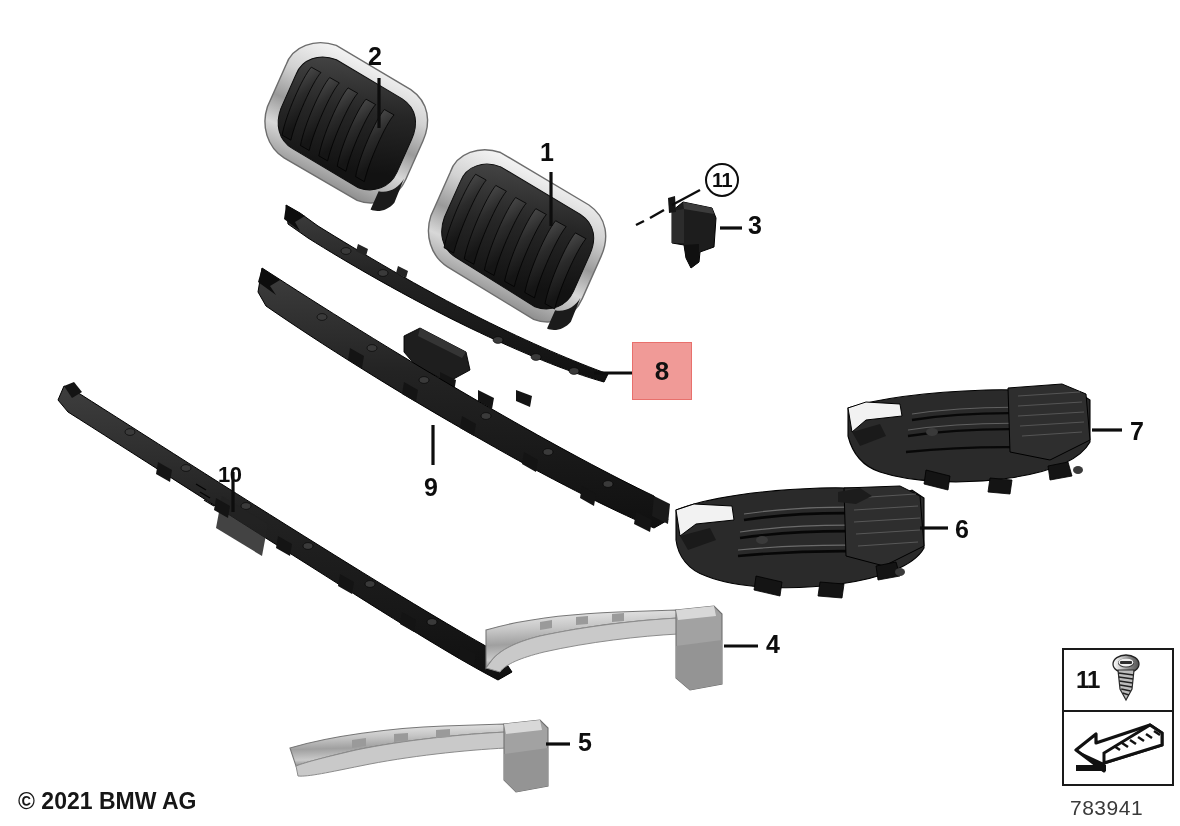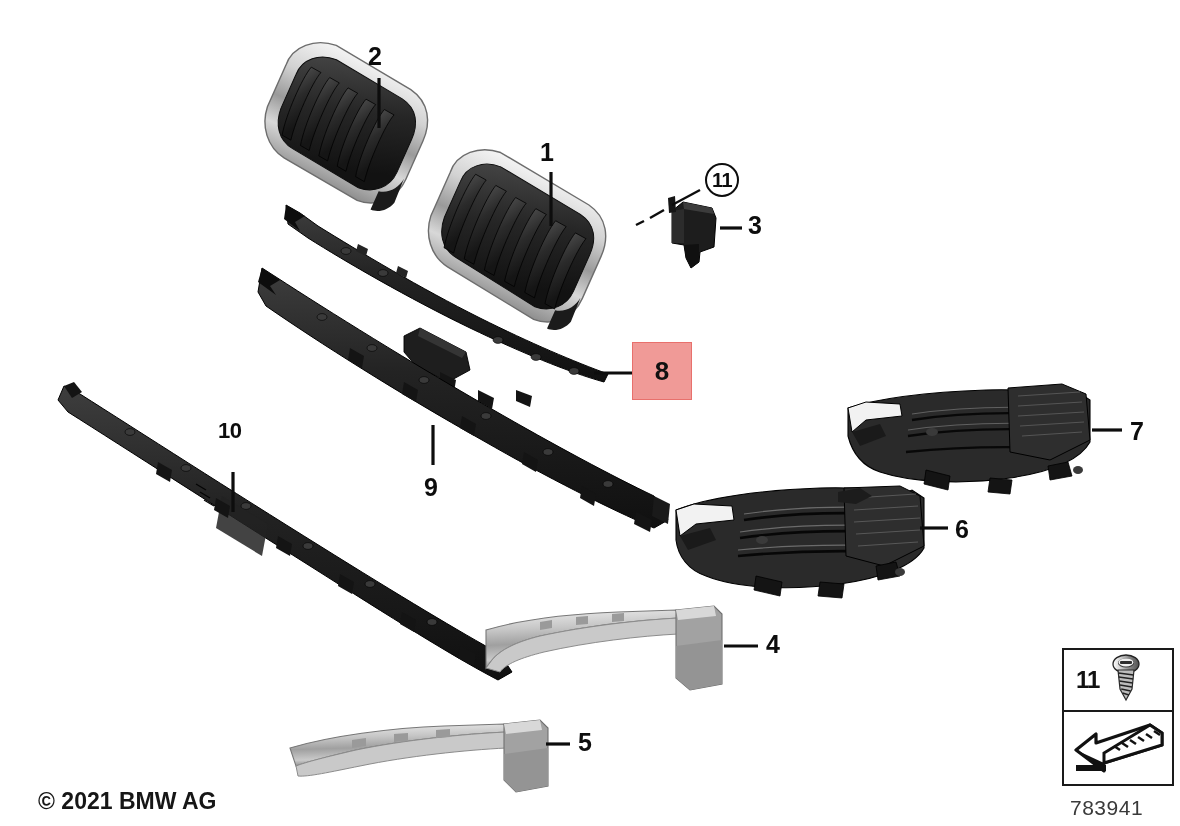--- a/index.html
+++ b/index.html
@@ -449,21 +449,21 @@
 
   <div id="callout-layer">
       <div class="callout" style="left: 540px; top: 140px;">1</div>
       <div class="callout" style="left: 368px; top: 44px;">2</div>
       <div class="callout" style="left: 748px; top: 213px;">3</div>
       <div class="callout" style="left: 766px; top: 632px;">4</div>
       <div class="callout" style="left: 578px; top: 730px;">5</div>
       <div class="callout" style="left: 955px; top: 517px;">6</div>
       <div class="callout" style="left: 1130px; top: 419px;">7</div>
       <div class="callout" style="left: 424px; top: 475px;">9</div>
-      <div class="callout small" style="left: 218px; top: 420px;">10</div>
+      <div class="callout small" style="left: 218px; top: 464px;">10</div>
     </div>
 
   <div class="callout-circle" id="circ11" style="left: 705px; top: 163px;">11</div>
 
   <div id="legend" style="left: 1062px; top: 648px; width: 112px; height: 138px;">
     <div class="cell cell-top">
       <span class="legend-num">11</span>
       <span class="legend-screw">
         <svg width="42" height="50" viewBox="0 0 42 50">
 
@@ -501,15 +501,15 @@
           </g>
           <path d="M6,31 L34,52 L34,44 L6,31 Z" fill="#111111"></path>
           <rect x="6" y="46" width="30" height="6" fill="#111111"></rect>
         </svg>
       </span>
     </div>
   </div>
 
   <div id="diagram-id" style="left: 1070px; top: 796px;">783941</div>
 
-  <div id="copyright" style="left: 18px; top: 788px; margin-left: 20px;">© 2021 BMW AG</div>
+  <div id="copyright" style="left: 18px; top: 788px;">© 2021 BMW AG</div>
 
 </div>
 
 </body></html>

